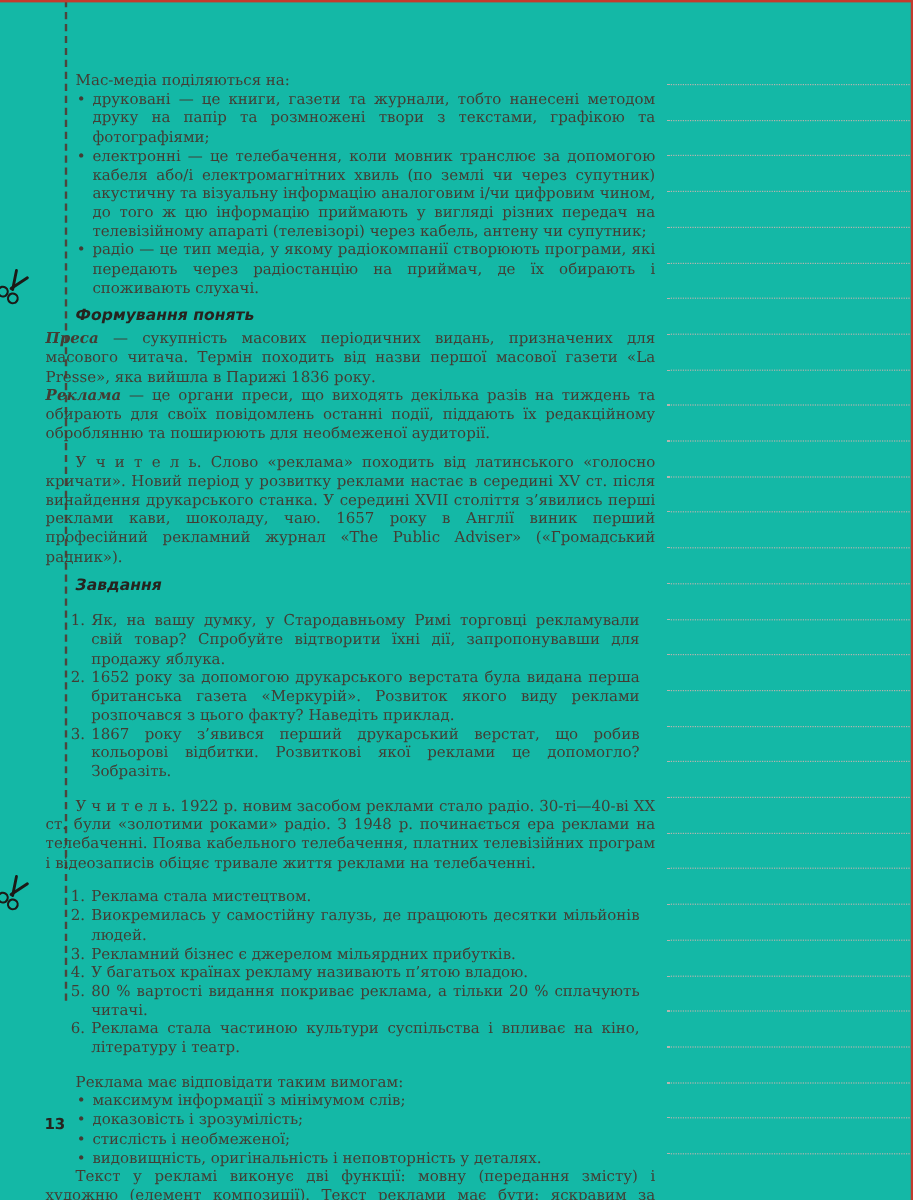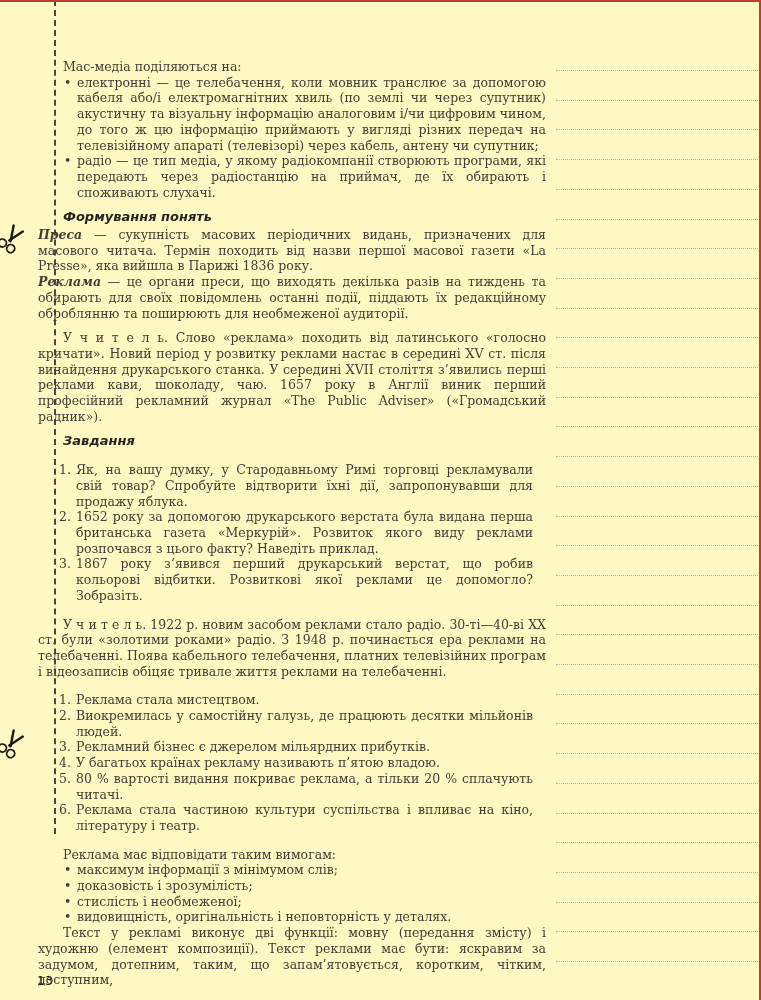--- a/index.html
+++ b/index.html
@@ -1,19 +1,19 @@
 <!DOCTYPE html>
 <html><head>
 <meta charset="utf-8">
 <style>
   html, body { margin:0; padding:0; }
   body { width:761px; height:1000px; overflow:hidden; }
   .page {
     position:relative; width:761px; height:1000px;
-    background:#fef9c3;
+    background:#14b8a6;
     font-family:"DejaVu Serif", serif;
   }
   .trim-top { position:absolute; left:0; top:0; width:761px; height:2px; background:#c43a2e; z-index:5; }
   .trim-right { position:absolute; right:0; top:0; width:2px; height:1000px; background:#c43a2e; z-index:5; }
 
   .cut-line {
     position:absolute; left:54px; top:0; height:834px; width:0;
     border-left:2px dashed #4c463d;
   }
   .scissors { position:absolute; width:26px; height:32px; }
@@ -45,22 +45,22 @@
     font-family:"DejaVu Sans", sans-serif; font-style:italic; font-weight:bold;
     font-size:13px; color:#26241f; margin:9px 0 2px 25px; line-height:15.7px;
   }
   .h-bold {
     font-family:"DejaVu Sans", sans-serif; font-weight:bold;
     font-size:13px; color:#26241f; margin:9px 0 2px 25px; line-height:15.7px;
   }
   .term { font-weight:bold; font-style:italic; }
 
   .pagenum {
-    position:absolute; left:37px; top:973px;
-    font-family:"DejaVu Sans", sans-serif; font-weight:normal;
+    position:absolute; left:37px; top:929px;
+    font-family:"DejaVu Sans", sans-serif; font-weight:bold;
     font-size:12.5px; color:#26241f;
   }
 </style>
 </head>
 <body>
 
 <div class="page">
 
   <div class="trim-top"></div>
   <div class="trim-right"></div>
@@ -123,20 +123,21 @@
       <div class="rule" style="top: 831.6px;"></div>
       <div class="rule" style="top: 861.3px;"></div>
       <div class="rule" style="top: 891px;"></div>
     </div>
 
   <main class="content">
 
     <p class="indent">Мас-медіа поділяються на:</p>
 
     <ul class="bullets">
+      <li>друковані — це книги, газети та журнали, тобто нанесені методом друку на папір та розмножені твори з текстами, графікою та фотографіями;</li>
       <li>електронні — це телебачення, коли мовник транслює за допомогою кабеля або/і електромагнітних хвиль (по землі чи через супутник) акустичну та візуальну інформацію аналоговим і/чи цифровим чином, до того ж цю інформацію приймають у вигляді різних передач на телевізійному апараті (телевізорі) через кабель, антену чи супутник;</li>
       <li>радіо — це тип медіа, у якому радіокомпанії створюють програми, які передають через радіостанцію на приймач, де їх обирають і споживають слухачі.</li>
     </ul>
 
 
     <h3 class="h-italic">Формування понять</h3>
 
     <p><span class="term">Преса</span><span> — сукупність масових періодичних видань, призначених для масового читача. Термін походить від назви першої масової газети «La Presse», яка вийшла в Парижі 1836 року.</span></p>
 
     <p><span class="term">Реклама</span><span> — це органи преси, що виходять декілька разів на тиждень та обирають для своїх повідомлень останні події, піддають їх редакційному оброблянню та поширюють для необмеженої аудиторії.</span></p>

